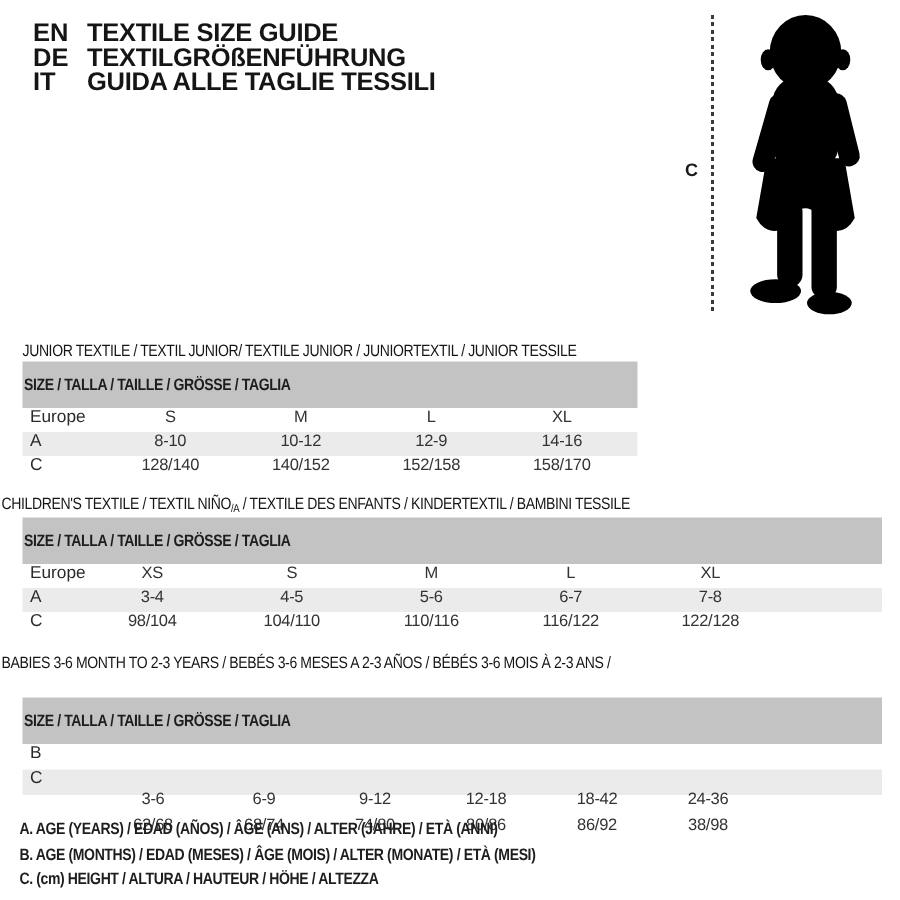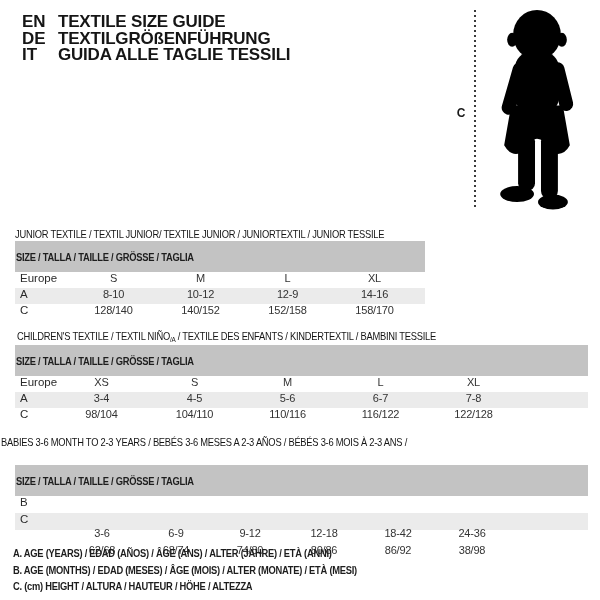--- a/index.html
+++ b/index.html
@@ -20,21 +20,21 @@
   
   .height-line{position:absolute;left:474px;top:10px;width:2px;height:198px;
      background:repeating-linear-gradient(to bottom,#3a3a3a 0 2.5px,transparent 2.5px 5px);}
   .height-label{position:absolute;left:453px;top:106px;width:16px;text-align:center;
      font-weight:bold;font-size:12px;color:#1a1a1a;}
   .baby{position:absolute;left:481px;top:6px;width:112px;height:205px;}
 
   
   .title{position:absolute;font-size:11px;font-weight:normal;color:#151515;line-height:13px;margin-top:12px;}
   .t1title{left:15px;top:216px;}
-  .t2title{left:17px;top:318px;}
+  .t2title{left:1px;top:318px;}
   .t3title{left:1px;top:421px;line-height:18px;}
 
   
   .table{position:absolute;}
   .t1{left:15px;top:241px;width:410px;}
   .t2{left:15px;top:345px;width:573px;}
   .t3{left:15px;top:465px;width:573px;}
   .thead{height:31px;background:var(--table-header-bg,#c3c3c3);display:flex;
          align-items:center;padding-left:1px;font-size:11px;font-weight:bold;color:#1d1d1d;}
   .trow{display:flex;font-size:11px;color:#333;}

